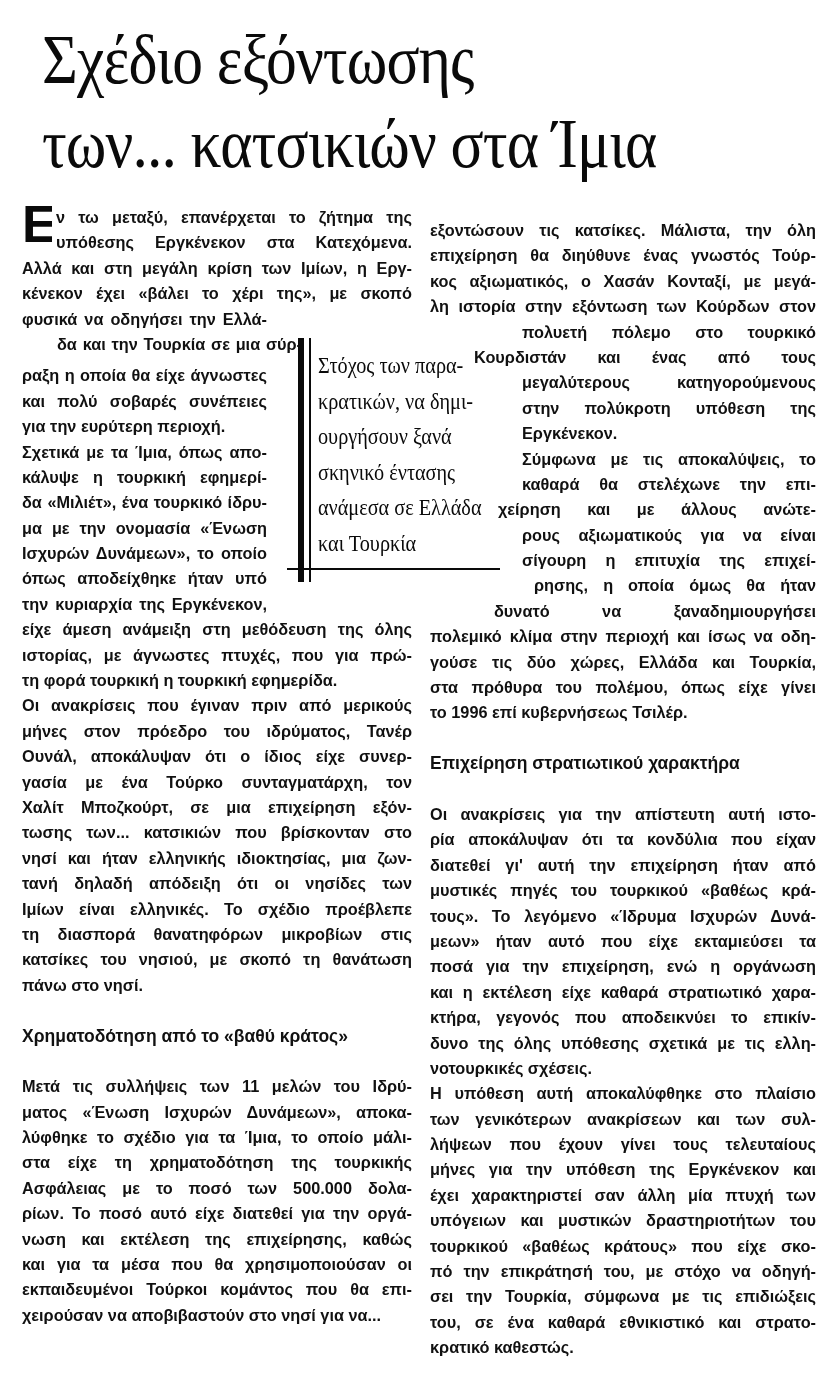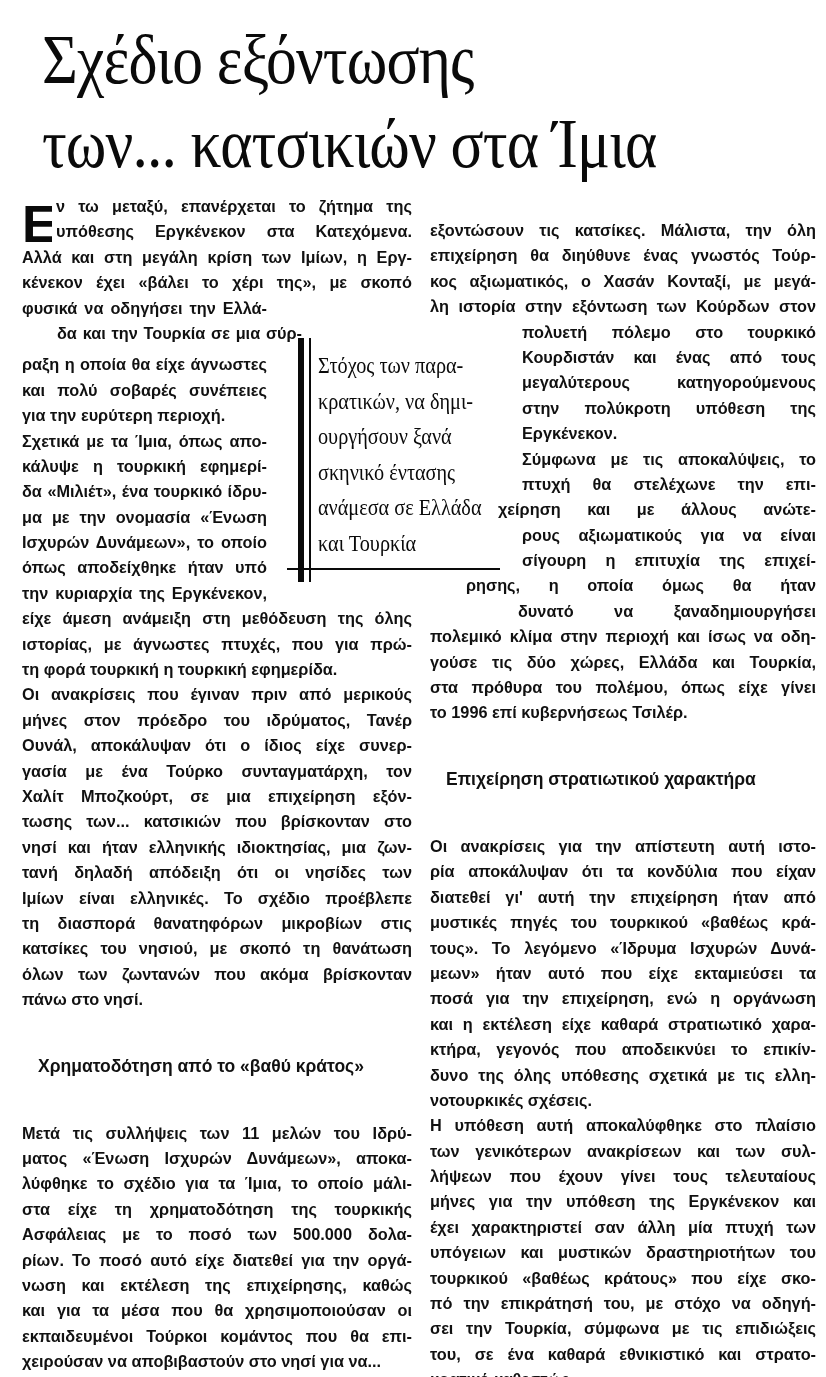--- a/index.html
+++ b/index.html
@@ -11,21 +11,21 @@
     transform: scaleX(0.88); transform-origin: left top; color: #0a0a0a;
   }
   .headline div { white-space: nowrap; }
   .col {
     position: absolute; font-family: "Liberation Sans", "DejaVu Sans", sans-serif;
     font-size: 16.3px; line-height: 25.4px; font-weight: bold; color: #111;
   }
   .col .ln { white-space: nowrap; display: block; height: 25.4px; text-align: justify; text-align-last: justify; }
   .col .ln.last { text-align-last: left; }
   .col .gap { height: 25.4px; }
-  .col h3 { margin: 16px; font-size: 17.5px; line-height: 25.4px; height: 25.4px; font-weight: bold; white-space: nowrap; }
+  .col h3 { margin: 0; font-size: 17.5px; line-height: 25.4px; height: 25.4px; font-weight: bold; white-space: nowrap; }
   .dropcap {
     position: absolute; left: 22px; top: 205px; width: 30px; height: 38px;
     font-family: "Liberation Sans", "DejaVu Sans", sans-serif; font-weight: bold;
     font-size: 52px; line-height: 38px; color: #0a0a0a; overflow: hidden;
   }
   .pq-bar { position: absolute; left: 298px; top: 338px; width: 6px; height: 244px; background: #0a0a0a; }
   .pq-thin { position: absolute; left: 309px; top: 338px; width: 1.5px; height: 244px; background: #0a0a0a; }
   .pq-rule { position: absolute; left: 287px; top: 568px; width: 213px; height: 1.5px; background: #0a0a0a; }
   .pq-text {
     position: absolute; left: 318px; top: 348px; width: 200px;
@@ -37,21 +37,21 @@
 </head>
 <body>
 
 <div class="headline">
   <div>Σχέδιο εξόντωσης</div>
   <div>των... κατσικιών στα Ίμια</div>
 </div>
 
 <div class="dropcap">Ε</div>
 
-<div class="col" style="left:22px; top:194px; width:390px;">
+<div class="col" style="left:22px; top:205px; width:390px;">
   <div style="padding-left:34px;">
     <span class="ln">ν τω μεταξύ, επανέρχεται το ζήτημα της</span>
     <span class="ln">υπόθεσης Εργκένεκον στα Κατεχόμενα.</span>
   </div>
   <div>
     <span class="ln">Αλλά και στη μεγάλη κρίση των Ιμίων, η Εργ-</span>
     <span class="ln">κένεκον έχει «βάλει το χέρι της», με σκοπό</span>
     <span class="ln" style="width:245px;">φυσικά να οδηγήσει την Ελλά-</span>
     <span class="ln" style="width:245px;margin-left:35px;">δα και την Τουρκία σε μια σύρ-</span>
     <span class="ln" style="width:245px;margin-top:6px;">ραξη η οποία θα είχε άγνωστες</span>
@@ -75,21 +75,20 @@
     <span class="ln">μήνες στον πρόεδρο του ιδρύματος, Τανέρ</span>
     <span class="ln">Ουνάλ, αποκάλυψαν ότι ο ίδιος είχε συνερ-</span>
     <span class="ln">γασία με ένα Τούρκο συνταγματάρχη, τον</span>
     <span class="ln">Χαλίτ Μποζκούρτ, σε μια επιχείρηση εξόν-</span>
     <span class="ln">τωσης των... κατσικιών που βρίσκονταν στο</span>
     <span class="ln">νησί και ήταν ελληνικής ιδιοκτησίας, μια ζων-</span>
     <span class="ln">τανή δηλαδή απόδειξη ότι οι νησίδες των</span>
     <span class="ln">Ιμίων είναι ελληνικές. Το σχέδιο προέβλεπε</span>
     <span class="ln">τη διασπορά θανατηφόρων μικροβίων στις</span>
     <span class="ln">κατσίκες του νησιού, με σκοπό τη θανάτωση</span>
-    <span class="ln">όλων των ζωντανών που ακόμα βρίσκονταν</span>
     <span class="ln last">πάνω στο νησί.</span>
   </div>
   <div class="gap"></div>
   <h3>Χρηματοδότηση από το «βαθύ κράτος»</h3>
   <div class="gap"></div>
   <div>
     <span class="ln">Μετά τις συλλήψεις των 11 μελών του Ιδρύ-</span>
     <span class="ln">ματος «Ένωση Ισχυρών Δυνάμεων», αποκα-</span>
     <span class="ln">λύφθηκε το σχέδιο για τα Ίμια, το οποίο μάλι-</span>
     <span class="ln">στα είχε τη χρηματοδότηση της τουρκικής</span>
@@ -114,33 +113,33 @@
   <div>και Τουρκία</div>
 </div>
 
 <div class="col" style="left:430px; top:218px; width:386px;">
   <div>
     <span class="ln">εξοντώσουν τις κατσίκες. Μάλιστα, την όλη</span>
     <span class="ln">επιχείρηση θα διηύθυνε ένας γνωστός Τούρ-</span>
     <span class="ln">κος αξιωματικός, ο Χασάν Κονταξί, με μεγά-</span>
     <span class="ln">λη ιστορία στην εξόντωση των Κούρδων στον</span>
     <span class="ln" style="margin-left:92px;">πολυετή πόλεμο στο τουρκικό</span>
-    <span class="ln" style="margin-left:92px;">Κουρδιστάν και ένας από τους</span>
+    <span class="ln" style="margin-left:44px;">Κουρδιστάν και ένας από τους</span>
     <span class="ln" style="margin-left:92px;">μεγαλύτερους κατηγορούμενους</span>
     <span class="ln" style="margin-left:92px;">στην πολύκροτη υπόθεση της</span>
     <span class="ln last" style="margin-left:92px;">Εργκένεκον.</span>
   </div>
   <div>
     <span class="ln" style="margin-left:92px;">Σύμφωνα με τις αποκαλύψεις, το</span>
-    <span class="ln" style="margin-left:92px;">πτυχή θα στελέχωνε την επι-</span>
+    <span class="ln" style="margin-left:92px;">καθαρά θα στελέχωνε την επι-</span>
     <span class="ln" style="margin-left:68px;">χείρηση και με άλλους ανώτε-</span>
     <span class="ln" style="margin-left:92px;">ρους αξιωματικούς για να είναι</span>
     <span class="ln" style="margin-left:92px;">σίγουρη η επιτυχία της επιχεί-</span>
-    <span class="ln" style="margin-left:36px;">ρησης, η οποία όμως θα ήταν</span>
-    <span class="ln" style="margin-left:88px;">δυνατό να ξαναδημιουργήσει</span>
+    <span class="ln" style="margin-left:104px;">ρησης, η οποία όμως θα ήταν</span>
+    <span class="ln" style="margin-left:64px;">δυνατό να ξαναδημιουργήσει</span>
     <span class="ln">πολεμικό κλίμα στην περιοχή και ίσως να οδη-</span>
     <span class="ln">γούσε τις δύο χώρες, Ελλάδα και Τουρκία,</span>
     <span class="ln">στα πρόθυρα του πολέμου, όπως είχε γίνει</span>
     <span class="ln last">το 1996 επί κυβερνήσεως Τσιλέρ.</span>
   </div>
   <div class="gap"></div>
   <h3>Επιχείρηση στρατιωτικού χαρακτήρα</h3>
   <div class="gap"></div>
   <div>
     <span class="ln">Οι ανακρίσεις για την απίστευτη αυτή ιστο-</span>

